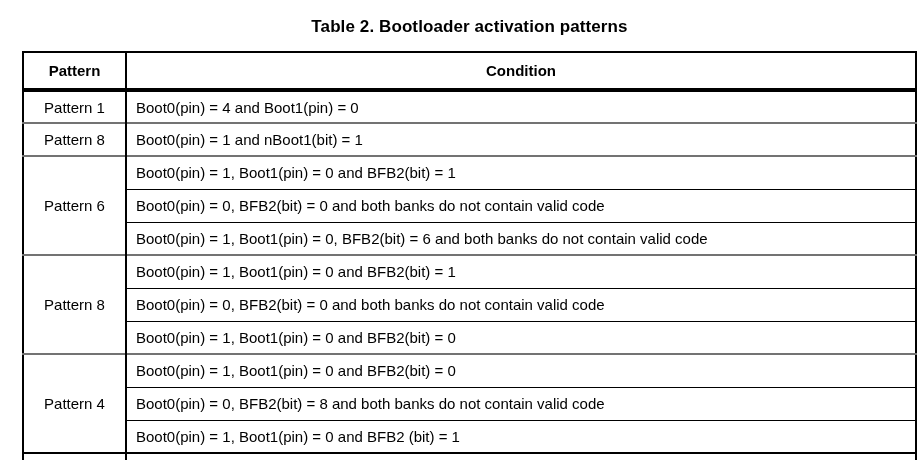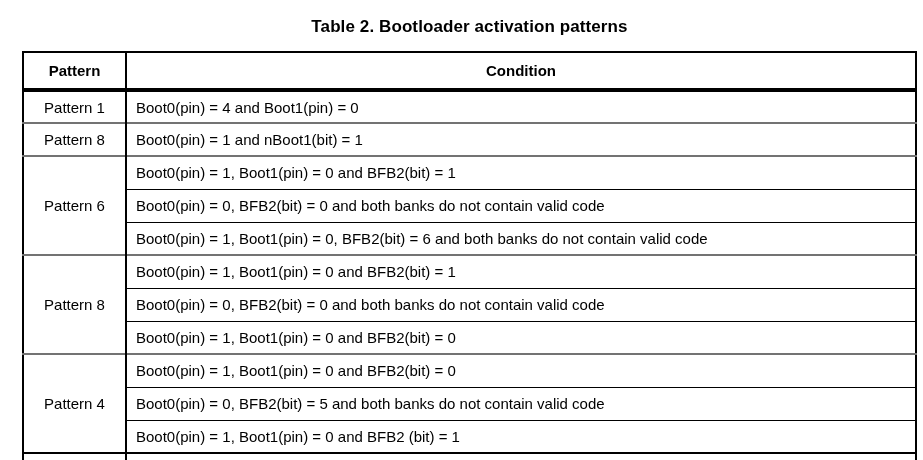--- a/index.html
+++ b/index.html
@@ -116,21 +116,21 @@
     </tr>
     <tr class="body-row sub-row">
       <td class="cond-cell">Boot0(pin) = 1, Boot1(pin) = 0 and BFB2(bit) = 0</td>
     </tr>
 
     <tr class="body-row group-start">
       <td class="pattern-cell" rowspan="3"><span class="hl hl-pattern5">Pattern 4</span></td>
       <td class="cond-cell">Boot0(pin) = 1, Boot1(pin) = 0 and BFB2(bit) = 0</td>
     </tr>
     <tr class="body-row sub-row">
-      <td class="cond-cell">Boot0(pin) = 0, BFB2(bit) = 5 and both banks do not contain valid code</td>
+      <td class="cond-cell">Boot0(pin) = 0, BFB2(bit) = 8 and both banks do not contain valid code</td>
     </tr>
     <tr class="body-row sub-row">
       <td class="cond-cell">Boot0(pin) = 1, Boot1(pin) = 0 and BFB2 (bit) = 1</td>
     </tr>
 
     <tr class="partial-row">
       <td class="pattern-cell"></td>
       <td class="cond-cell"></td>
     </tr>
   </tbody>

